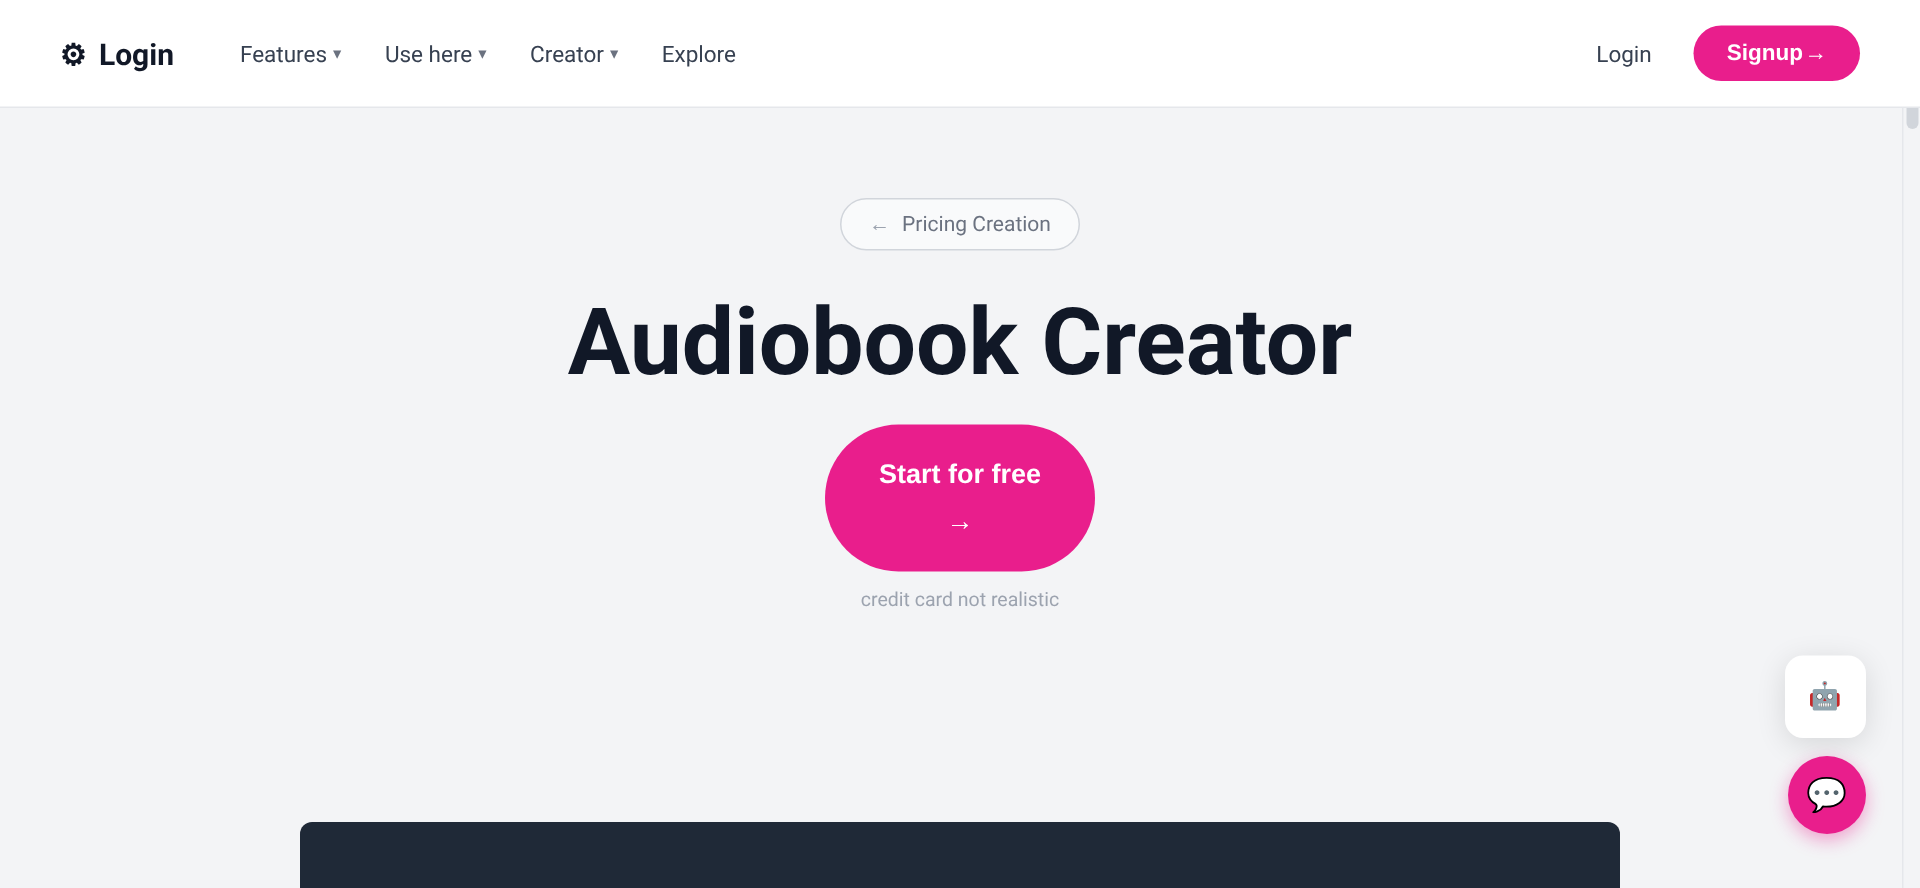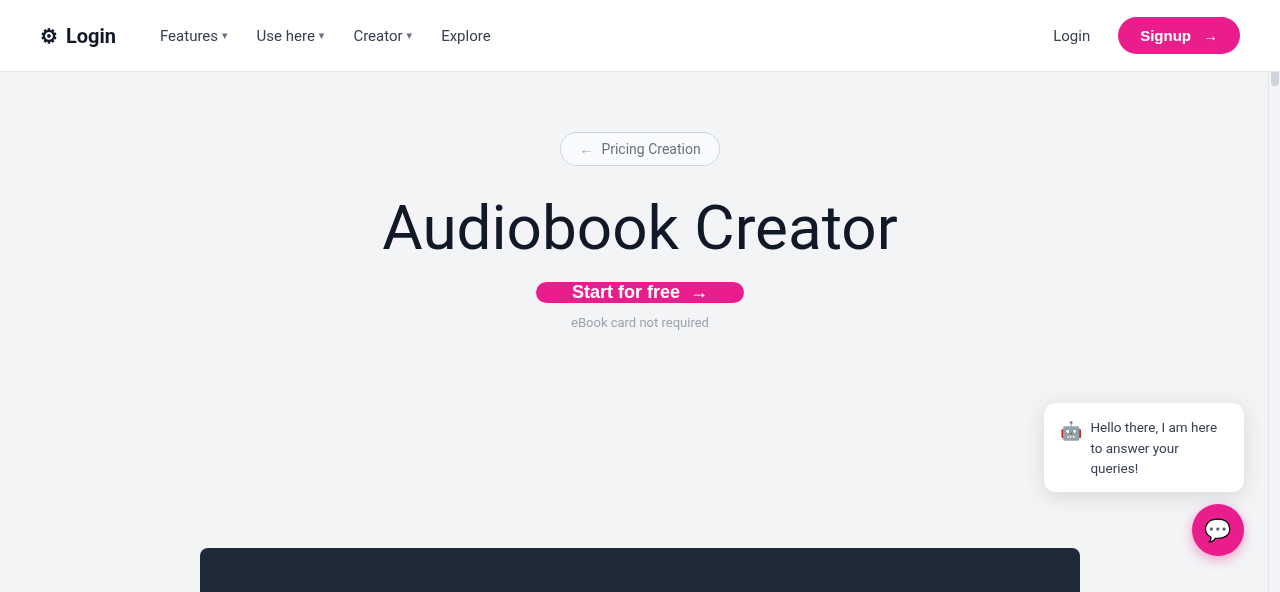--- a/index.html
+++ b/index.html
@@ -89,21 +89,21 @@
     .signup-btn {
       background-color: #e91e8c;
       color: #ffffff;
       font-size: 15px;
       font-weight: 600;
       padding: 10px 22px;
       border-radius: 50px;
       cursor: pointer;
       display: flex;
       align-items: center;
-      gap: 12px;
+      gap: 1px;
       border: none;
     }
 
     
     .main-content {
       display: flex;
       flex-direction: column;
       align-items: center;
       justify-content: center;
       padding-top: 60px;
@@ -126,21 +126,21 @@
     }
 
     .breadcrumb-pill .back-arrow {
       font-size: 14px;
       color: #9ca3af;
     }
 
     
     .hero-heading {
       font-size: 62px;
-      font-weight: 400;
+      font-weight: 700;
       color: #111827;
       text-align: center;
       margin-bottom: 20px;
       line-height: 1.1;
     }
 
     
     .hero-subtitle {
       font-size: 18px;
       color: #6b7280;
@@ -149,28 +149,29 @@
       max-width: 520px;
       margin-bottom: 36px;
     }
 
     
     .cta-button {
       background-color: #e91e8c;
       color: #ffffff;
       font-size: 18px;
       font-weight: 700;
-      padding: 0 36px;
+      padding: 23px 36px;
       border-radius: 50px;
       cursor: pointer;
       display: flex;
       align-items: center;
       gap: 10px;
       border: none;
       margin-bottom: 12px;
+      flex-direction: column;
     }
 
     
     .credit-note {
       font-size: 13px;
       color: #9ca3af;
       text-align: center;
       margin-bottom: 40px;
     }
 
@@ -296,30 +297,29 @@
   </div>
 
   <h1 class="hero-heading">Audiobook Creator</h1>
 
 
   <button class="cta-button">
     <span>Start for free</span>
     <span>→</span>
   </button>
 
-  <p class="credit-note">eBook card not required</p>
+  <p class="credit-note">credit card not realistic</p>
 
 </main>
 
 <div class="preview-bar"></div>
 
 <div class="scrollbar">
   <div class="scrollbar-thumb"></div>
 </div>
 
 <div class="chat-bubble">
   <span class="chat-emoji">🤖</span>
-  <span>Hello there, I am here to answer your queries!</span>
 </div>
 
 <div class="chat-button">
   <span class="chat-button-icon">💬</span>
 </div>
 
 </body></html>

